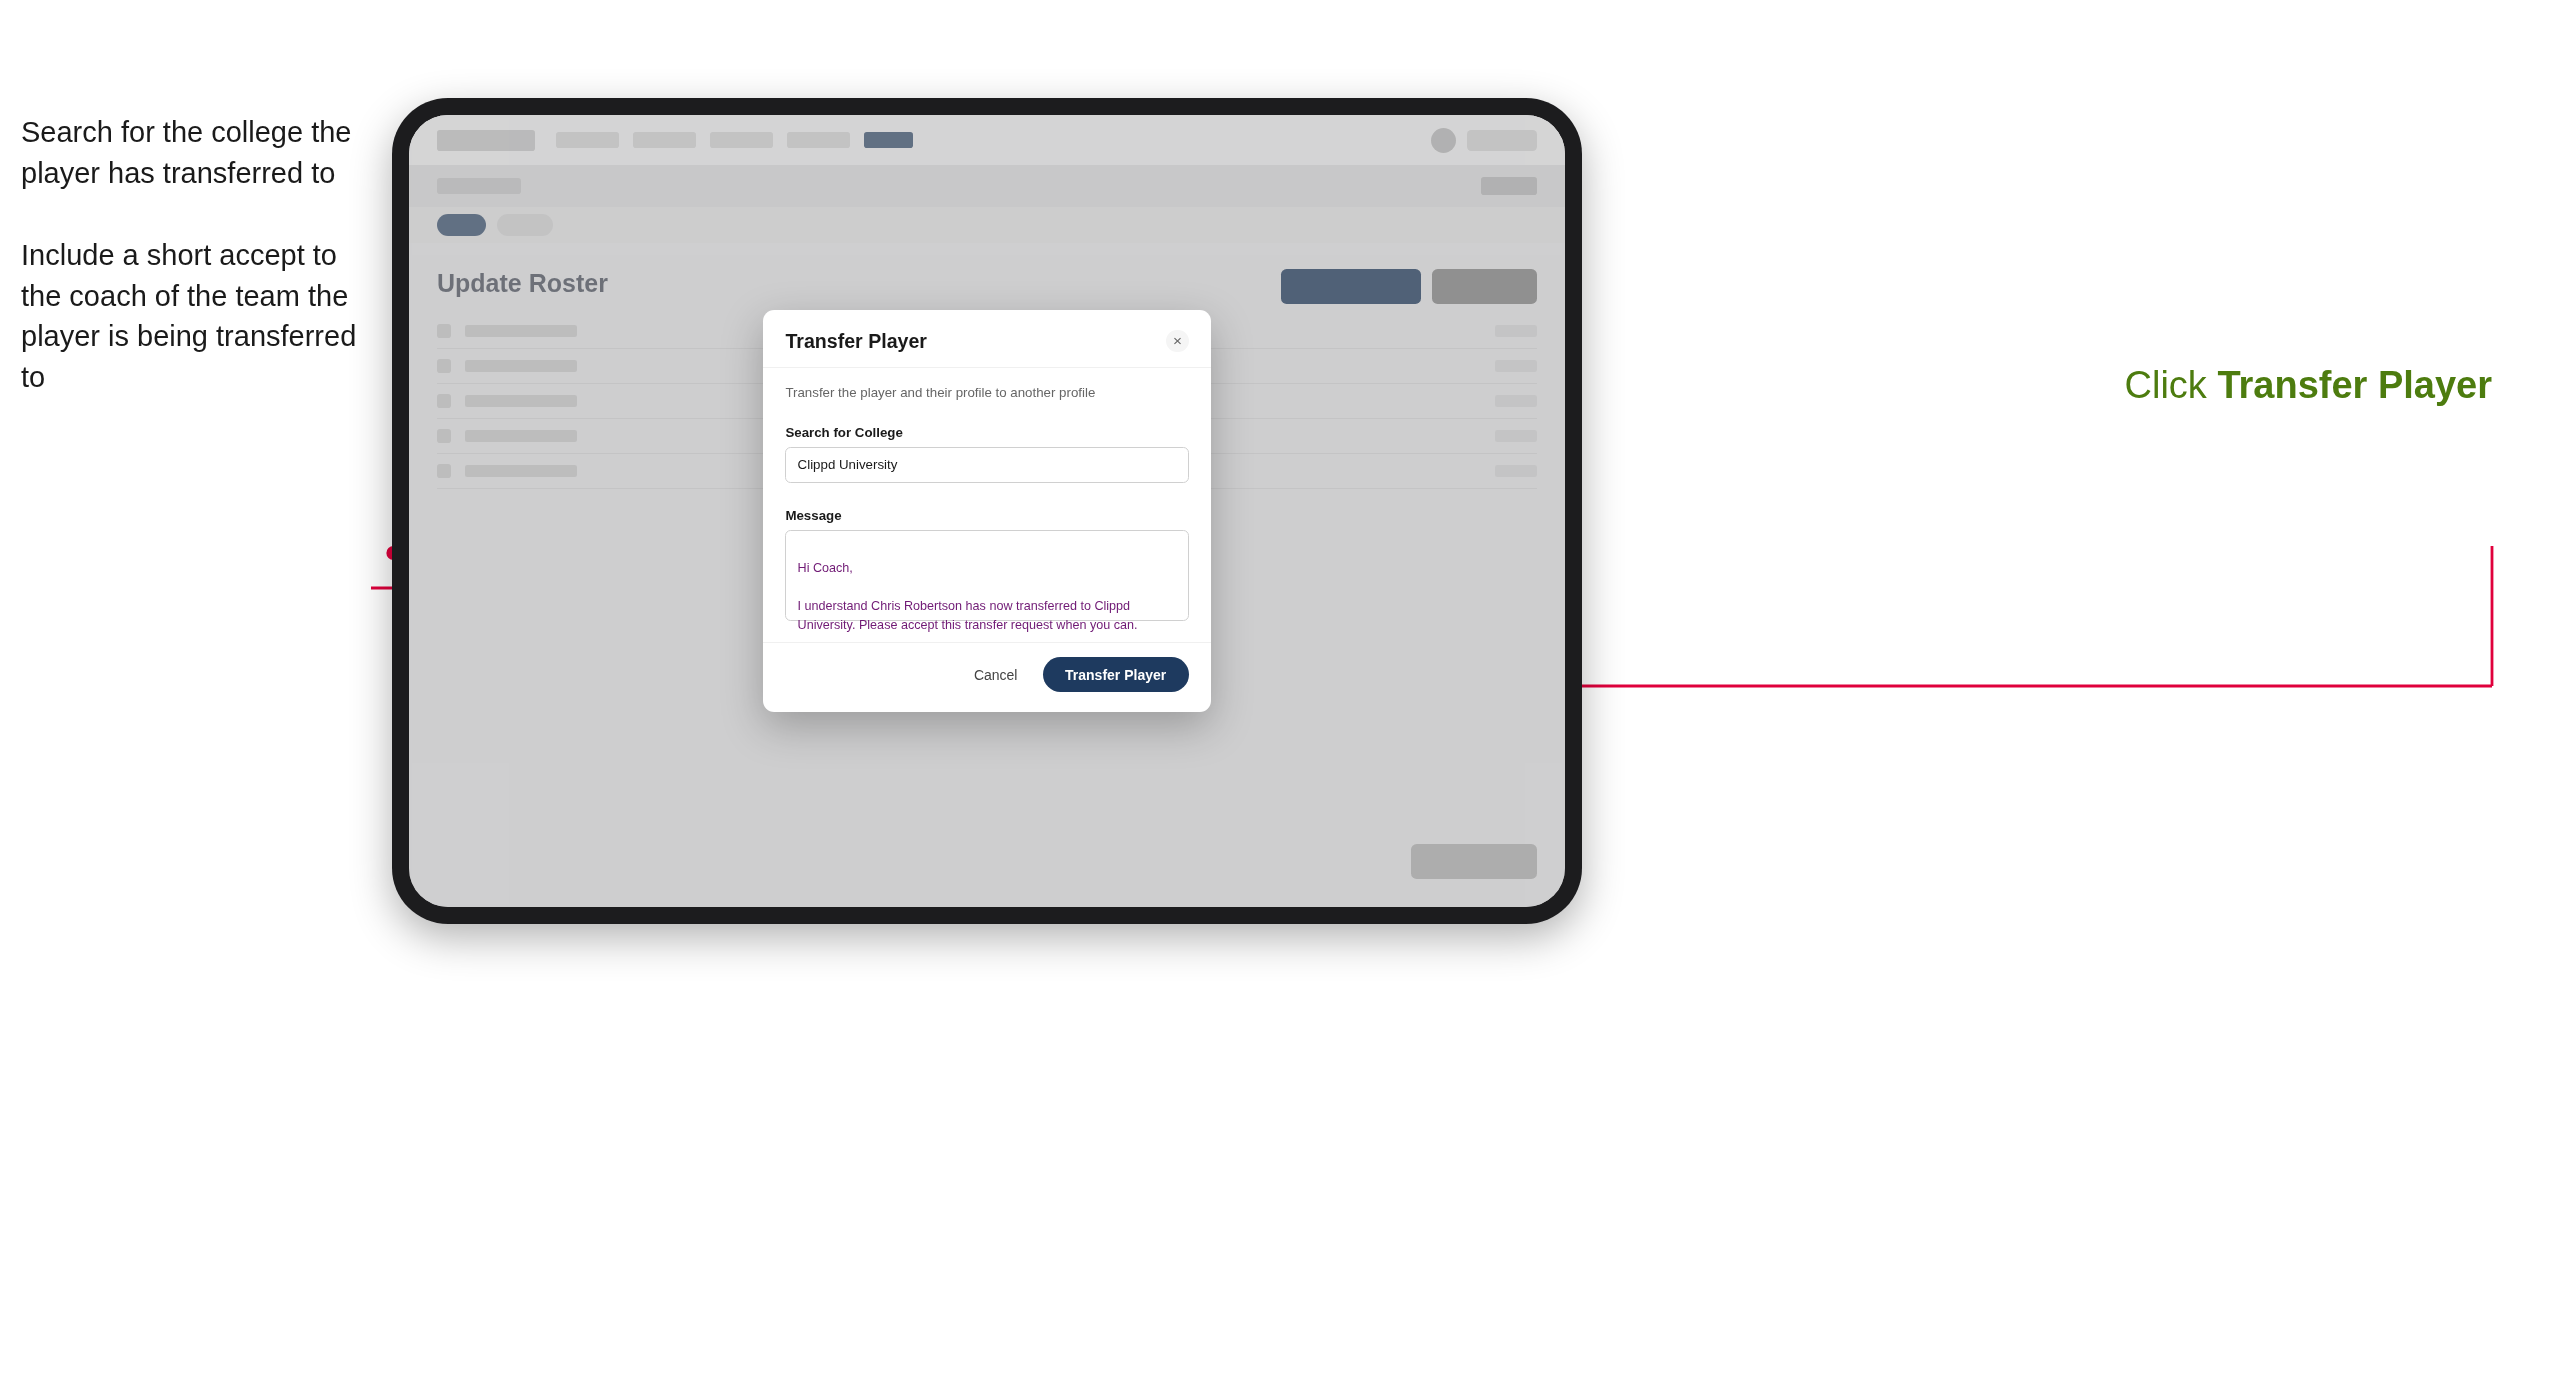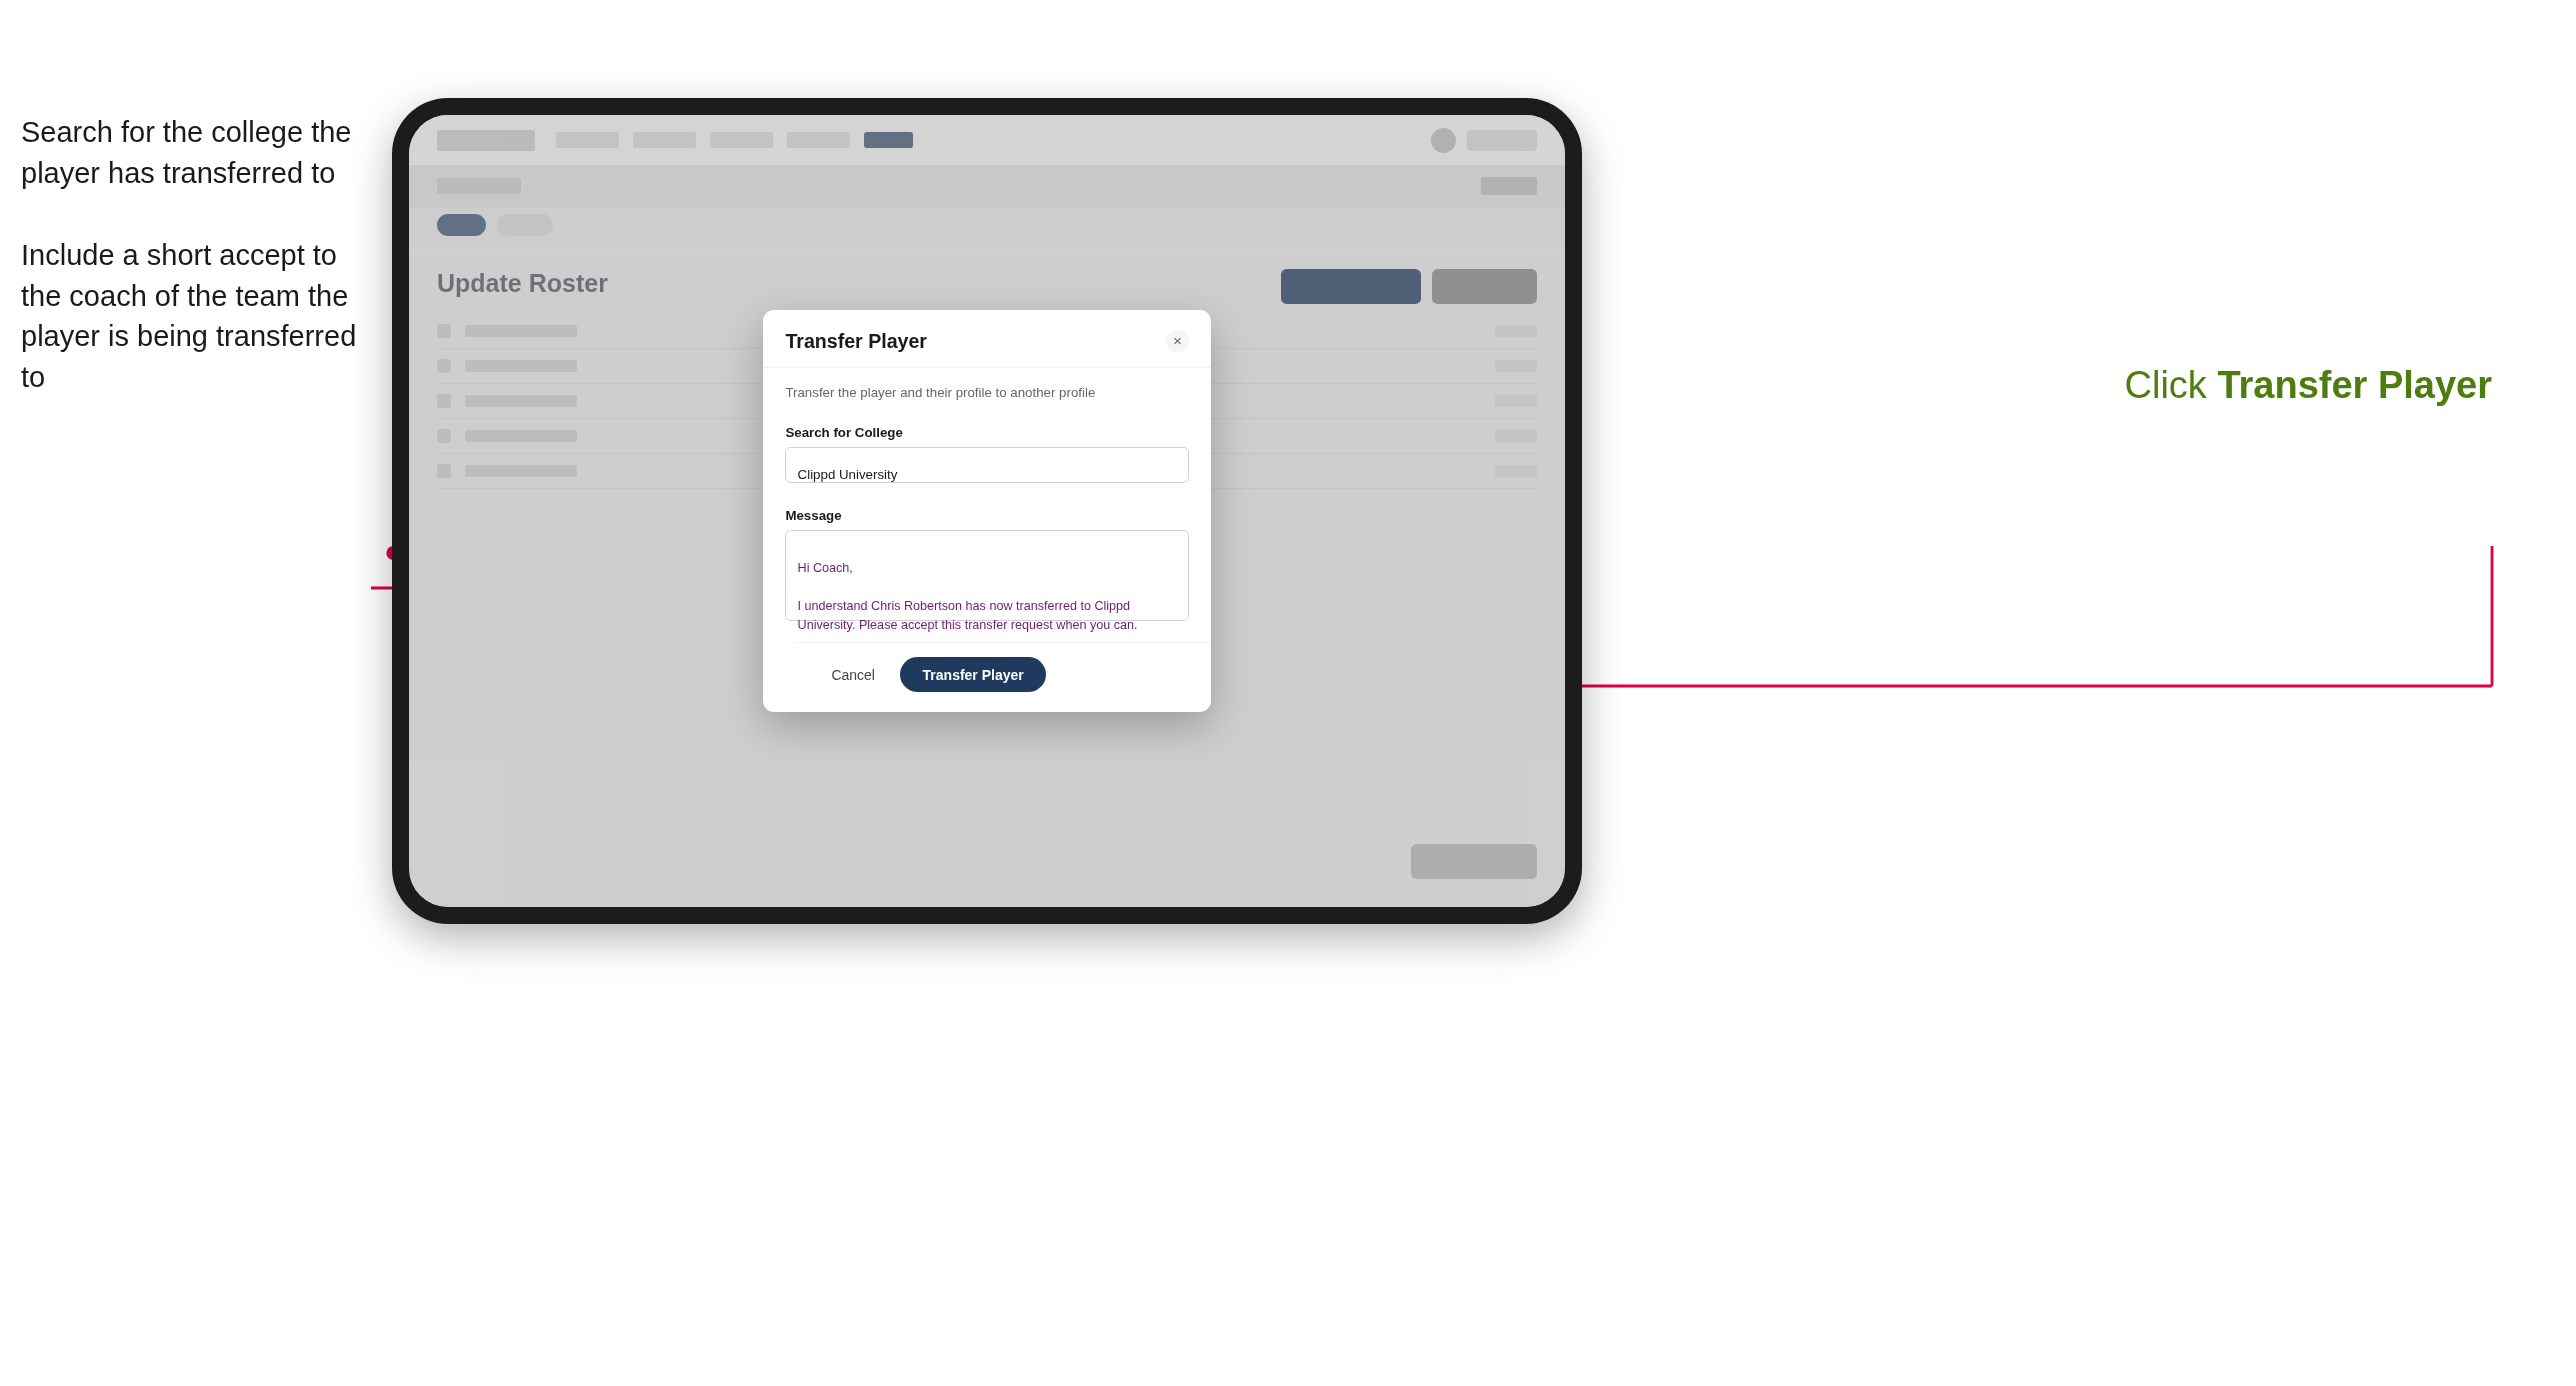--- a/index.html
+++ b/index.html
@@ -333,43 +333,43 @@
       width: 100%;
       height: 36px;
       border: 1px solid #d0d0d0;
       border-radius: 5.6px;
       padding: 0 11.2px;
       font-size: 13.3px;
       color: #1a1a1a;
       background: #fff;
       margin-bottom: 14px;
       display: flex;
-      align-items: flex-end;
+      align-items: center;
     }
 
     .form-textarea {
       width: 100%;
       height: 91px;
       border: 1px solid #d0d0d0;
       border-radius: 5.6px;
       padding: 9.8px 11.2px;
       font-size: 12.6px;
       color: #701a75;
       background: #fff;
       line-height: 1.5;
       margin-bottom: 4.2px;
     }
 
     .modal-footer {
       display: flex;
       align-items: center;
+      justify-content: flex-end;
       padding: 14px 22.4px 19.6px;
       gap: 11.2px;
       border-top: 0.7px solid #f0f0f0;
-      margin-left: 32px;
     }
 
     .btn-cancel {
       background: none;
       border: none;
       font-size: 14px;
       color: #444;
       cursor: pointer;
       padding: 7px 14px;
       border-radius: 5.6px;

